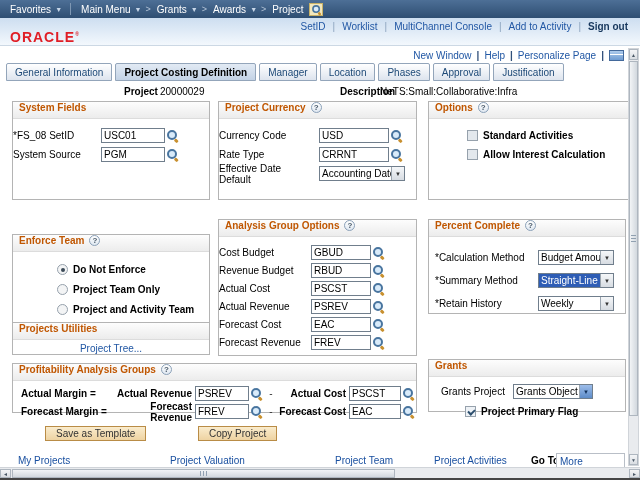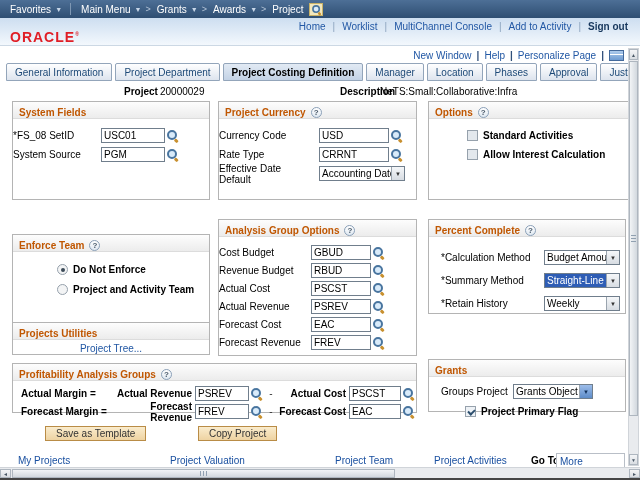--- a/index.html
+++ b/index.html
@@ -52,21 +52,21 @@
   .tab.active { background:linear-gradient(#e2eaf4,#c3d2e5); color:#000; font-weight:bold; }
 
   
   .projrow { position:absolute; top:86px; left:0; width:628px; height:12px; }
   .projrow .lbl { position:absolute; font-weight:bold; }
   .projrow .val { position:absolute; }
 
   
   .gbox { position:absolute; background:#fff; border:1px solid #b4b4b4; }
   .gb-head { height:17px; background:linear-gradient(#fdfdfd,#ececec); border-bottom:1px solid #dcdcdc;
-    display:flex; align-items:flex-end; gap:5px; padding:0 6px; color:#c05702; font-weight:bold; }
+    display:flex; align-items:flex-start; gap:5px; padding:0 6px; color:#c05702; font-weight:bold; }
   .help { width:11px; height:11px; border-radius:50%; border:1px solid #8aa0b8; flex:0 0 11px;
     background:linear-gradient(#ffffff,#dfe8f1); color:#4a5a6a; font-size:8px; font-weight:bold;
     display:inline-flex; align-items:center; justify-content:center; cursor:pointer; }
   .help::after { content:"?"; }
   .gb-body { padding-top:5px; }
 
   .frow { display:flex; align-items:center; margin:4px 0; height:15px; }
   .flabel { font-weight:normal; padding-right:4px; flex:0 0 auto; }
   .finput { height:15px; border:1px solid #707e8c; background:#fff; padding:0 2px;
     display:flex; align-items:center; overflow:hidden; white-space:nowrap; flex:0 0 auto; margin-right:1px; }
@@ -91,21 +91,21 @@
   .rb.sel::after { content:""; position:absolute; left:3px; top:3px; width:4px; height:4px;
     border-radius:50%; background:#3c4a58; }
   .cbl { font-weight:bold; padding-left:5px; }
 
   
   .sf .flabel { width:88px; } .sf .finput { width:64px; }
   .pc2 .flabel { width:100px; } .pc2 .finput { width:70px; } .pc2 .sel { width:86px; }
   .opt .frow { padding-left:38px; }
   .ent .frow { padding-left:44px; margin:5px 0; }
   .ago .flabel { width:92px; } .ago .finput { width:60px; } .ago .frow { margin:3px 0; }
-  .pct .flabel { width:103px; } .pct .sel { width:76px; } .pct .frow { margin:8px 12px; }
+  .pct .flabel { width:103px; } .pct .sel { width:76px; } .pct .frow { margin:8px 6px; }
   .util-link { display:block; text-align:center; color:#2157a4; padding:3px 0; cursor:pointer; }
 
   .pa .frow { padding-left:8px; margin:3px 0; }
   .pa .mlabel { font-weight:bold; width:90px; flex:0 0 90px; }
   .pa .rlabel { font-weight:bold; width:84px; flex:0 0 84px; text-align:right; padding-right:3px; }
   .pa .rinput { width:54px; }
   .pa .dash { width:16px; text-align:center; color:#333; }
   .pa .clabel { font-weight:bold; width:70px; flex:0 0 70px; text-align:right; padding-right:3px; }
   .pa .cinput { width:52px; }
 
@@ -165,21 +165,21 @@
     <span class="caret">▼</span>
   <span class="gt">&gt;</span>
   <span class="bc-item">Project</span>
   <span class="bc-search">
       <span class="mag small"></span>
     </span>
 </div>
 
 <div class="headband">
   <div class="portal-links">
-    <span class="plink">Home</span>
+    <span class="plink">SetID</span>
     <span class="psep">|</span>
     <span class="plink">Worklist</span>
     <span class="psep">|</span>
     <span class="plink">MultiChannel Console</span>
     <span class="psep">|</span>
     <span class="plink">Add to Activity</span>
     <span class="psep">|</span>
     <span class="signout">Sign out</span>
   </div>
   <div class="logo"><span>ORACLE</span><sup>®</sup></div>
@@ -190,21 +190,20 @@
   <span class="psep">|</span>
   <span class="plink">Help</span>
   <span class="psep">|</span>
   <span class="plink">Personalize Page</span>
   <span class="psep">|</span>
   <span class="grid-icon"></span>
 </div>
 
 <div class="tabbar">
   <span class="tab">General Information</span>
-  <span class="tab">Project Department</span>
   <span class="tab active">Project Costing Definition</span>
   <span class="tab">Manager</span>
   <span class="tab">Location</span>
   <span class="tab">Phases</span>
   <span class="tab">Approval</span>
   <span class="tab">Justification</span>
 
 </div>
 
 <div class="projrow">
@@ -280,20 +279,24 @@
       <span>Enforce Team</span>
       <span class="help"></span>
     </div>
   <div class="gb-body">
     <div class="frow">
       <span class="rb sel"></span>
       <span class="cbl">Do Not Enforce</span>
     </div>
     <div class="frow">
       <span class="rb"></span>
+      <span class="cbl">Project Team Only</span>
+    </div>
+    <div class="frow">
+      <span class="rb"></span>
       <span class="cbl">Project and Activity Team</span>
     </div>
   </div>
 </div>
 
 <div class="gbox ago" style="left:218px; top:219px; width:199px; height:137px;">
   <div class="gb-head">
       <span>Analysis Group Options</span>
       <span class="help"></span>
     </div>
@@ -398,21 +401,21 @@
     </div>
   </div>
 </div>
 
 <div class="gbox gr" style="left:428px; top:359px; width:198px; height:53px;">
   <div class="gb-head">
       <span>Grants</span>
     </div>
   <div class="gb-body" style="padding-top:2px">
     <div class="frow">
-      <span class="flabel">Groups Project</span>
+      <span class="flabel">Grants Project</span>
       <span class="sel bluebtn">
         <span class="sel-txt">Grants Object</span>
         <span class="sel-btn"></span>
       </span>
     </div>
     <div class="frow cbrow">
       <span class="cb checked"></span>
       <span class="cbl">Project Primary Flag</span>
     </div>
   </div>

